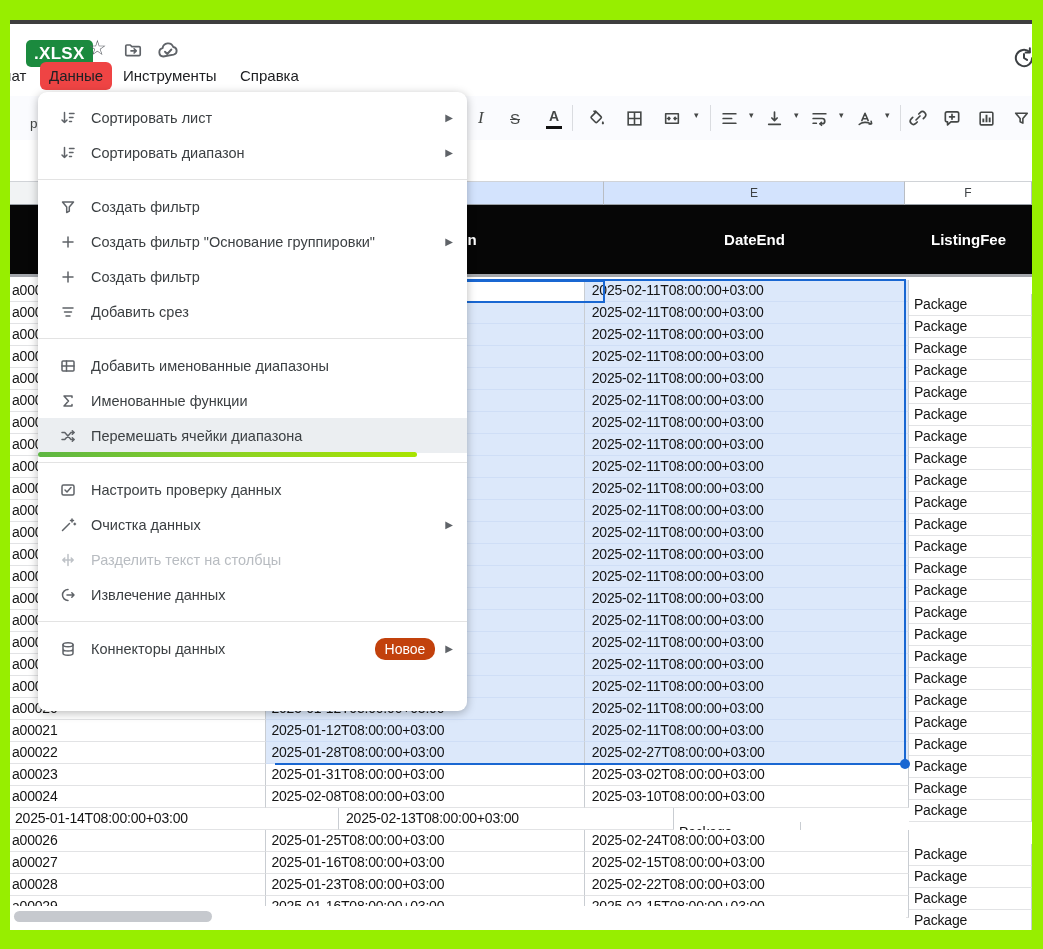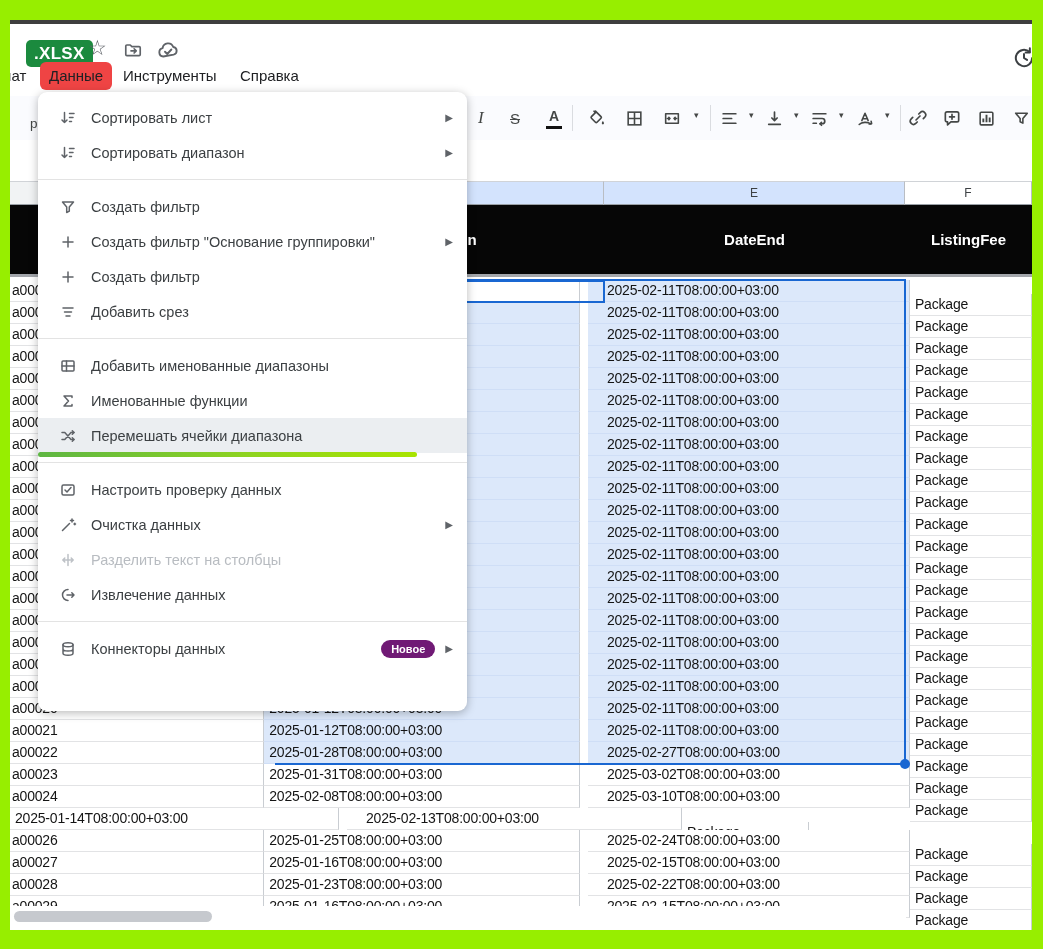--- a/index.html
+++ b/index.html
@@ -53,21 +53,21 @@
   #hd-d{left:275px;width:329px;}
   #hd-e{left:604px;width:301px;}
   #hd-f{left:905px;width:127px;}
   #rows{position:absolute;left:10px;top:280px;width:1022px;}
   .trow{display:flex;height:22px;}
   .c{box-sizing:border-box;height:22px;font-size:14px;letter-spacing:-0.2px;color:#141414;
      white-space:nowrap;overflow:hidden;border-bottom:1px solid #e2e3e5;border-right:1px solid #c9cdd2;
      background:#fff;line-height:21px;}
   .cA{width:265px;padding-left:2px;}
   .cD{width:329px;padding-left:5px;}
-  .cE{width:335px;padding-left:19px;margin-left:8px;}
+  .cE{width:335px;padding-left:7px;}
   .cF{width:127px;padding-left:5px;margin-top:14px;}
   .sel{background:#dce8fa;border-bottom-color:#cfdef6;}
   .act{background:#fff;}
   
   .selline{position:absolute;background:#1967d2;z-index:3;}
   #sel-top{left:275px;top:279px;width:631px;height:2px;}
   #sel-right{left:904px;top:279px;width:2px;height:486px;}
   #sel-bottom{left:275px;top:763px;width:631px;height:2px;}
   #fill-handle{position:absolute;left:900px;top:759px;width:10px;height:10px;border-radius:50%;
     background:#1967d2;z-index:4;}
@@ -79,21 +79,21 @@
   
   #data-menu{position:absolute;left:38px;top:92px;width:429px;height:619px;background:#fff;z-index:10;
     border-radius:9px;box-shadow:0 2px 10px rgba(0,0,0,.28);padding-top:8px;box-sizing:border-box;}
   .mi{display:flex;align-items:center;height:35px;padding:0 14px 0 21px;font-size:14.5px;color:#3c4043;}
   .mi svg{flex:0 0 18px;margin-right:14px;}
   .mi.hov{background:#ebeef1;text-align:center;}
   .mi.dis .milab{color:#b8bcc1;}
   .mi.dis svg{stroke:#bdc1c6;}
   .mdiv{height:1px;background:#e3e3e3;margin:9px 0;}
   .subarrow{margin-left:auto;color:#5f6368;font-size:10px;}
-  .newbadge{margin-left:auto;background:#701a75;color:#fff;font-size:11px;font-weight:bold;
+  .newbadge{margin-left:auto;background:#c2410c;color:#fff;font-size:14px;font-weight:normal;
     padding:3px 10px;border-radius:10px;}
   .newbadge + .subarrow{margin-left:10px;}
   #menu-underline{position:absolute;left:0;top:360px;width:379px;height:5px;border-radius:3px;
     background:linear-gradient(90deg,#5eb643 0%,#8ed320 55%,#a8e400 100%);}
 </style>
 </head>
 <body>
 
 <div id="app">
 

